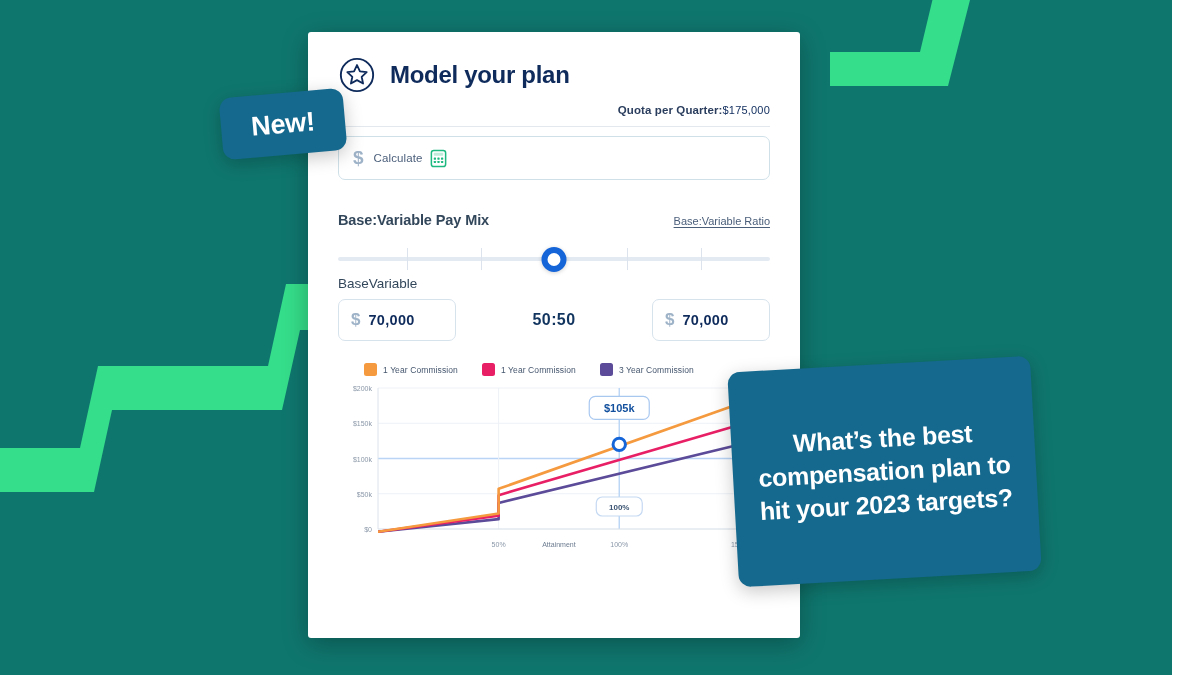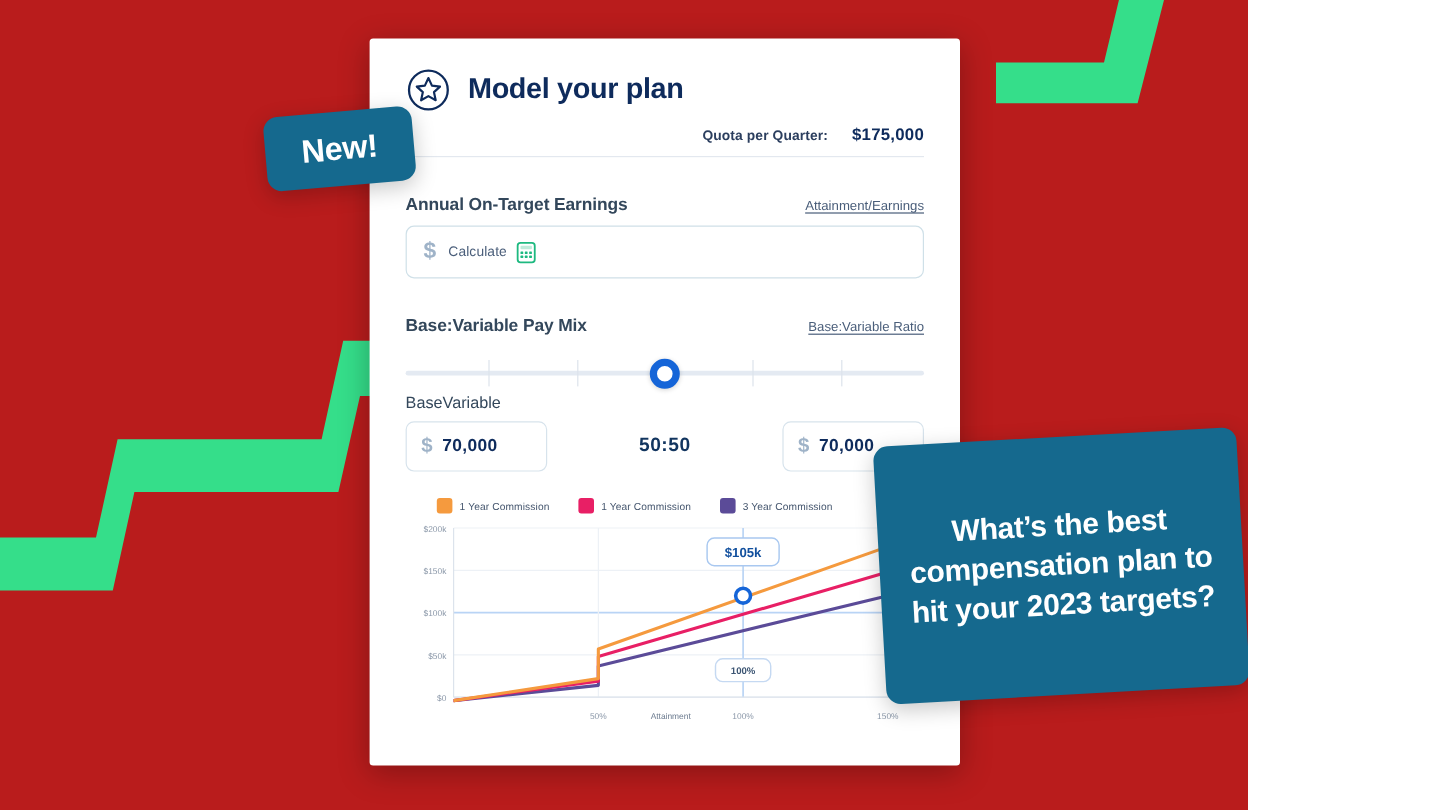--- a/index.html
+++ b/index.html
@@ -4,22 +4,22 @@
 <title>Model your plan</title>
 <style>
   * { box-sizing: border-box; margin: 0; padding: 0; }
   html, body {
     width: 1200px; height: 675px;
     overflow: hidden;
     font-family: "Liberation Sans", sans-serif;
   }
   #stage {
     position: relative;
-    width: 1040px; height: 675px;
-    background: #b91c1c;
+    width: 1172px; height: 675px;
+    background: #0f766e;
     overflow: hidden;
   }
 
   
   .deco { position: absolute; pointer-events: none; }
   #deco-left  { left: 0;   top: 270px; width: 340px; height: 250px; }
   #deco-right { left: 770px; top: -10px; width: 430px; height: 140px; }
 
   
   #card {
@@ -39,21 +39,21 @@
   .card-title {
     font-size: 24px; font-weight: 700; letter-spacing: -.3px;
     color: #0E2B5C; line-height: 1;
   }
   .quota-line {
     margin-top: 10px; text-align: right;
     font-size: 11.5px; color: #2B3E5E; font-weight: 700;
     letter-spacing: .1px;
   }
   .quota-line .qval {
-    font-size: 14px; font-weight: 700; color: #0E2B5C; margin-left: 20px;
+    font-size: 11px; font-weight: 400; color: #0E2B5C; margin-left: 0;
     letter-spacing: .2px;
   }
   .divider { height: 1px; background: #E3E8EF; margin: 10px 0 0 0; }
 
   
   .field-head {
     display: flex; align-items: baseline; justify-content: space-between;
     margin-top: 32px;
   }
   .field-label { font-size: 14.5px; font-weight: 700; color: #33475B; letter-spacing: -.1px; }
@@ -160,24 +160,20 @@
         </svg>
         <div class="card-title">Model your plan</div>
       </div>
 
       <div class="quota-line">
         <span>Quota per Quarter:</span><span class="qval">$175,000</span>
       </div>
 
       <div class="divider"></div>
 
-      <div class="field-head">
-        <span class="field-label">Annual On-Target Earnings</span>
-        <span class="field-link">Attainment/Earnings</span>
-      </div>
 
       <div class="input-box">
         <span class="dollar">$</span>
         <span class="calc-wrap">
           <span class="calc-text">Calculate</span>
           <svg class="calc-icon" viewBox="0 0 20 20">
             <rect x="2.5" y="1.5" width="15" height="17" rx="2.5" fill="#fff" stroke="#1EB980" stroke-width="1.6"></rect>
             <rect x="5" y="4" width="10" height="3" rx=".8" fill="#BFEBDA"></rect>
             <g fill="#1EB980">
               <rect x="5" y="9" width="2.4" height="2.2" rx=".5"></rect>

